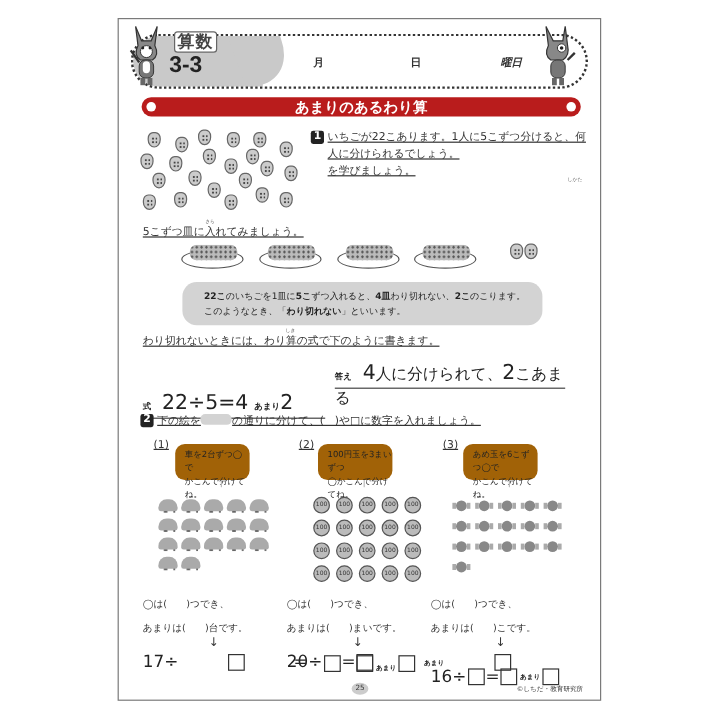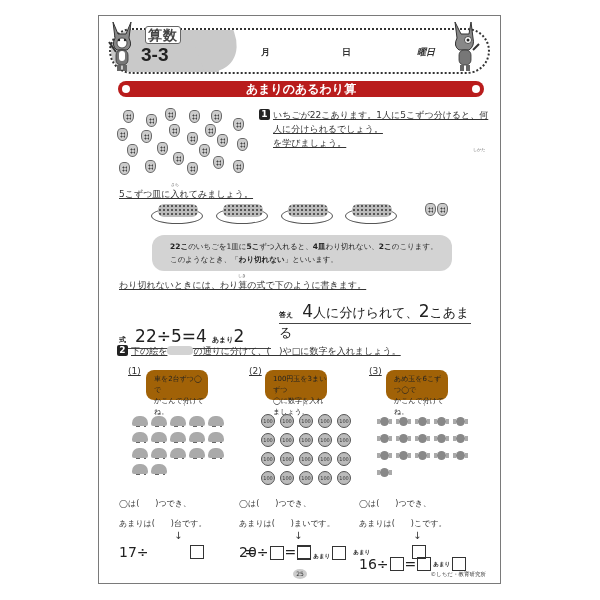--- a/index.html
+++ b/index.html
@@ -179,21 +179,21 @@
       <div class="car"></div>
       <div class="car"></div>
       <div class="car"></div>
     <div class="car"></div>
       <div class="car"></div>
   </div>
 
   <div class="abs txt" style="left:150px;top:348px;">(2)</div>
   <div class="bubble" style="left:166px;top:354px;">
     <div>100円玉を3まいずつ</div>
-    <div>◯に数字を入れましょう。</div>
+    <div>◯かこんで分けてね。</div>
   </div>
   <div class="icon-grid" style="left:162px;top:398px;grid-row-gap:5px;">
     <div class="coin">100</div>
       <div class="coin">100</div>
       <div class="coin">100</div>
       <div class="coin">100</div>
       <div class="coin">100</div>
     <div class="coin">100</div>
       <div class="coin">100</div>
       <div class="coin">100</div>

